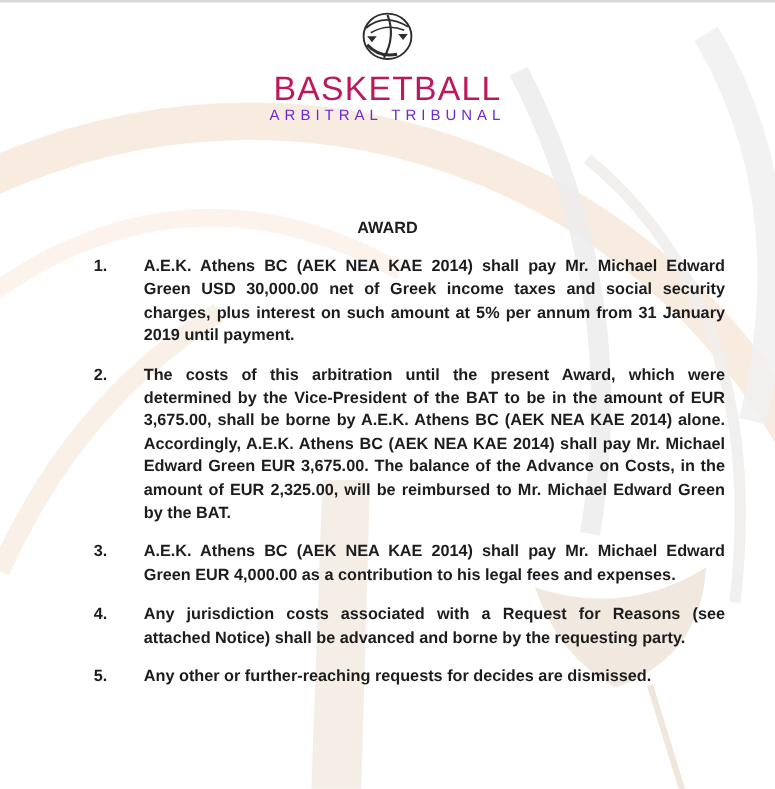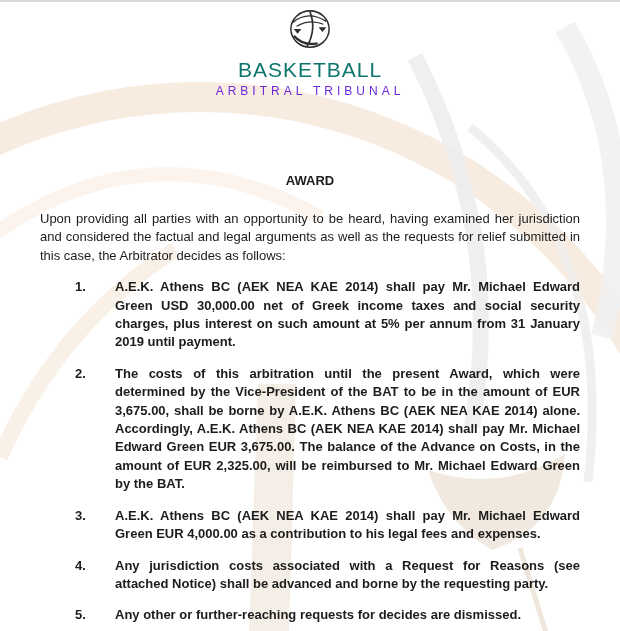--- a/index.html
+++ b/index.html
@@ -29,23 +29,23 @@
   }
   .header {
     text-align: center;
     padding-top: 6px;
   }
   .logo-icon {
     display: inline-block;
     height: 44px;
   }
   .brand-name {
-    font-size: 21px;
+    font-size: 27px;
     letter-spacing: 1px;
-    color: #0f766e;
+    color: #be185d;
     line-height: 28px;
     font-weight: 400;
   }
   .brand-subtitle {
     font-size: 12px;
     letter-spacing: 4px;
     color: #6d28d9;
     line-height: 14px;
     font-weight: 400;
   }
@@ -109,21 +109,20 @@
       <path d="M7 29 Q 17 40 32 37" fill="none" stroke="#2e2e2e" stroke-width="2.6"></path>
       <path d="M7 22 L15 22 L11 27 Z" fill="#2e2e2e"></path>
       <path d="M33 20 L41 20 L37 25 Z" fill="#2e2e2e"></path>
     </svg>
     <div class="brand-name">BASKETBALL</div>
     <div class="brand-subtitle">ARBITRAL TRIBUNAL</div>
   </div>
 
   <div class="award-title">AWARD</div>
 
-  <p class="intro">Upon providing all parties with an opportunity to be heard, having examined her jurisdiction and considered the factual and legal arguments as well as the requests for relief submitted in this case, the Arbitrator decides as follows:</p>
 
   <div class="decision">
     <span class="num">1.</span>
     <span class="txt">A.E.K. Athens BC (AEK NEA KAE 2014) shall pay Mr. Michael Edward Green USD 30,000.00 net of Greek income taxes and social security charges, plus interest on such amount at 5% per annum from 31 January 2019 until payment.</span>
   </div>
 
   <div class="decision">
     <span class="num">2.</span>
     <span class="txt">The costs of this arbitration until the present Award, which were determined by the Vice-President of the BAT to be in the amount of EUR 3,675.00, shall be borne by A.E.K. Athens BC (AEK NEA KAE 2014) alone. Accordingly, A.E.K. Athens BC (AEK NEA KAE 2014) shall pay Mr. Michael Edward Green EUR 3,675.00. The balance of the Advance on Costs, in the amount of EUR 2,325.00, will be reimbursed to Mr. Michael Edward Green by the BAT.</span>
   </div>

